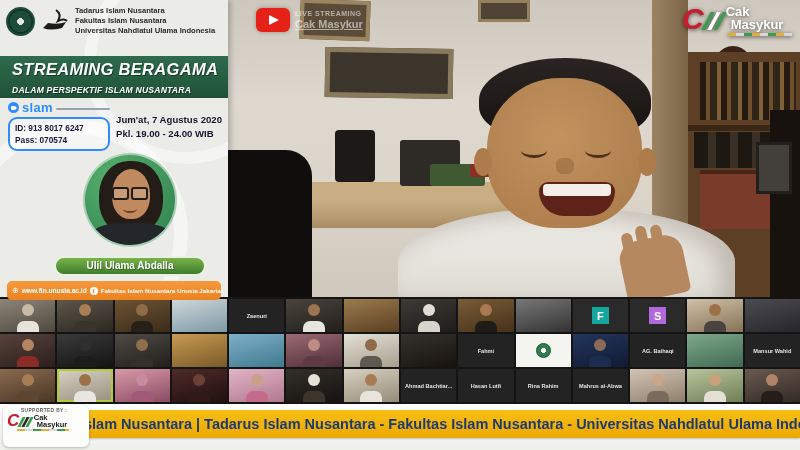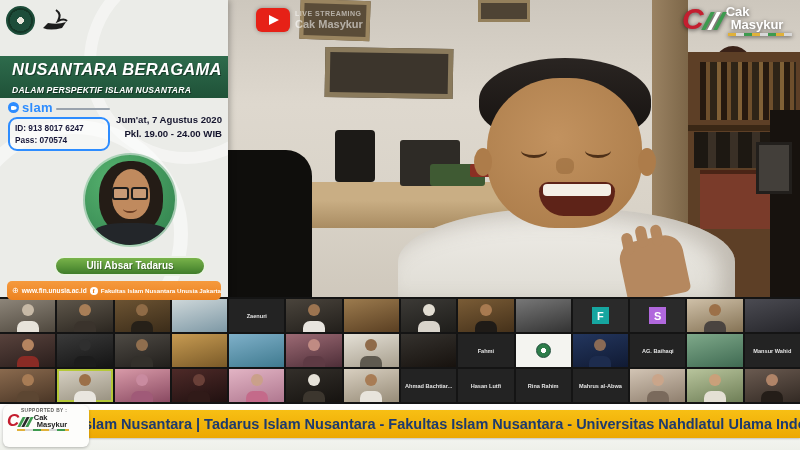--- a/index.html
+++ b/index.html
@@ -66,21 +66,21 @@
   .zoomcol{width:106px;}
   .zoom-brand{display:flex;align-items:center;gap:3px;}
   .zoom-ic{width:11px;height:11px;border-radius:50%;background:var(--zoomblue,#2d8cff);position:relative;flex:none;}
   .zoom-ic:before{content:"";position:absolute;left:2.5px;top:3.5px;width:4px;height:4px;background:#fff;border-radius:1px;}
   .zoom-ic:after{content:"";position:absolute;left:7px;top:3.5px;border-left:2.5px solid #fff;border-top:2px solid transparent;border-bottom:2px solid transparent;}
   .zoom-word{color:var(--zoomblue,#2d8cff);font-size:13px;font-weight:bold;letter-spacing:.3px;}
   .zline{flex:1;height:2px;background:#9aa3ad;border-radius:2px;margin-top:3px;}
   .zoom-box{margin-top:2px;border:2px solid var(--zoomblue,#2d8cff);border-radius:9px;padding:3px 5px;background:rgba(255,255,255,.5);}
   .zoom-box div{font-size:8.3px;font-weight:bold;color:#18183a;line-height:1.45;white-space:nowrap;}
   .p-date{padding-top:13px;}
-  .p-date div{font-size:9.6px;font-weight:bold;color:#15152e;line-height:1.5;white-space:nowrap;text-align:right;}
+  .p-date div{font-size:9.6px;font-weight:bold;color:#15152e;line-height:1.5;white-space:nowrap;}
   .sp-circle{position:absolute;left:83px;top:153px;width:94px;height:94px;border-radius:50%;z-index:2;
     background:radial-gradient(circle at 35% 30%,#57b36f,#2e7d4b);overflow:hidden;border:2px solid rgba(255,255,255,.55);box-sizing:border-box;}
   .sp-hair{position:absolute;left:14px;top:6px;width:64px;height:74px;background:#241c16;border-radius:46%;}
   .sp-face{position:absolute;left:27px;top:14px;width:38px;height:50px;background:#c08a5e;border-radius:50% 50% 44% 44%;}
   .sp-glassL,.sp-glassR{position:absolute;top:32px;width:13px;height:9px;border:2px solid #1d1d1d;border-radius:3px;background:rgba(255,255,255,.15);}
   .sp-glassL{left:27px;} .sp-glassR{left:46px;}
   .sp-smile{position:absolute;left:38px;top:50px;width:14px;height:6px;border-bottom:2px solid #6a3c22;border-radius:0 0 50% 50%;}
   .sp-shirt{position:absolute;left:8px;bottom:-4px;width:76px;height:26px;background:#23262a;border-radius:40% 40% 0 0;}
   .sp-ribbon{position:absolute;left:54px;top:256px;width:152px;height:20px;z-index:2;border-radius:10px;
     background:linear-gradient(180deg,#79b34a,#3f7d2a);border:2px solid #e9f2e2;box-sizing:border-box;
@@ -93,21 +93,21 @@
   .fb{width:8px;height:8px;border-radius:50%;background:#fff;color:#ec8220;font-size:7px;font-weight:bold;
     display:flex;align-items:center;justify-content:center;flex:none;font-family:"Liberation Serif",serif;}
   .p-foot .fbt{font-size:6.2px;font-weight:bold;white-space:nowrap;}
 
   
   .yt-live{position:absolute;left:256px;top:8px;display:flex;align-items:center;gap:5px;z-index:3;}
   .yt-badge{width:34px;height:24px;background:var(--red,#e62117);border-radius:6px;position:relative;box-shadow:0 0 4px rgba(0,0,0,.3);}
   .yt-badge:before{content:"";position:absolute;left:13px;top:6.5px;border-left:10px solid #fff;border-top:5.5px solid transparent;border-bottom:5.5px solid transparent;}
   .yt-text{color:rgba(255,255,255,.55);line-height:1.1;}
   .yt-text .l1{font-size:7px;font-weight:bold;letter-spacing:.5px;}
-  .yt-text .l2{font-size:11px;font-weight:bold;}
+  .yt-text .l2{font-size:11px;font-weight:bold;text-decoration:underline;}
   .brand-top{position:absolute;left:682px;top:6px;z-index:3;display:flex;align-items:flex-start;gap:2px;filter:drop-shadow(0 1px 2px rgba(0,0,0,.6));}
   .cmC{color:#c41e2f;font-weight:bold;font-size:30px;line-height:26px;font-style:italic;}
   .slashes{display:flex;gap:2px;margin-top:6px;}
   .slash{width:4px;height:18px;transform:skewX(-28deg);}
   .sl-g{background:#3d9b4f;} .sl-w{background:#fff;} .sl-d{background:#2b2b2b;}
   .cm-words{margin-left:2px;}
   .cm-words .w1{color:#fff;font-size:13px;font-weight:bold;line-height:12px;}
   .cm-words .w2{color:#fff;font-size:13px;font-weight:bold;line-height:13px;margin-left:5px;}
   .cm-tag{width:64px;height:3px;margin-top:2px;margin-left:2px;
     background:repeating-linear-gradient(90deg,#e0b13a 0 8px,#d8d8d8 8px 16px,#3d9b4f 16px 24px);}
@@ -185,23 +185,28 @@
       </div>
   </div>
 
   <div class="poster">
     <div class="p-head">
       <div class="logo-unusia"></div>
       <svg class="logo-ship" viewBox="0 0 30 26">
         <path d="M3 20 Q10 23 22 20 L26 14 Q18 17 8 15 Z" fill="#1c1c1c"></path>
         <path d="M16 2 Q22 6 18 13 Q24 10 27 13" stroke="#1c1c1c" stroke-width="2" fill="none"></path>
       </svg>
+      <div class="p-org">
+        <div>Tadarus Islam Nusantara</div>
+        <div>Fakultas Islam Nusantara</div>
+        <div>Universitas Nahdlatul Ulama Indonesia</div>
+      </div>
     </div>
     <div class="p-banner">
-      <div class="t1">NUSANTARA BERAGAMA</div>
+      <div class="t1">STREAMING BERAGAMA</div>
       <div class="t2">DALAM PERSPEKTIF ISLAM NUSANTARA</div>
     </div>
     <div class="p-meet">
       <div class="zoomcol">
         <div class="zoom-brand">
           <span class="zoom-ic"></span>
           <span class="zoom-word">slam</span>
           <span class="zline"></span>
         </div>
         <div class="zoom-box">
@@ -215,21 +220,21 @@
       </div>
     </div>
     <div class="sp-circle">
       <div class="sp-hair"></div>
       <div class="sp-face"></div>
       <div class="sp-glassL"></div>
       <div class="sp-glassR"></div>
       <div class="sp-smile"></div>
       <div class="sp-shirt"></div>
     </div>
-    <div class="sp-ribbon">Ulil Absar Tadarus</div>
+    <div class="sp-ribbon">Ulil Ulama Abdalla</div>
     <div class="p-foot">
       <span class="globe">⊕</span>
       <span class="web">www.fin.unusia.ac.id</span>
       <span class="fb">f</span>
       <span class="fbt">Fakultas Islam Nusantara Unusia Jakarta</span>
     </div>
   </div>
 
   <div class="yt-live">
     <div class="yt-badge"></div>

